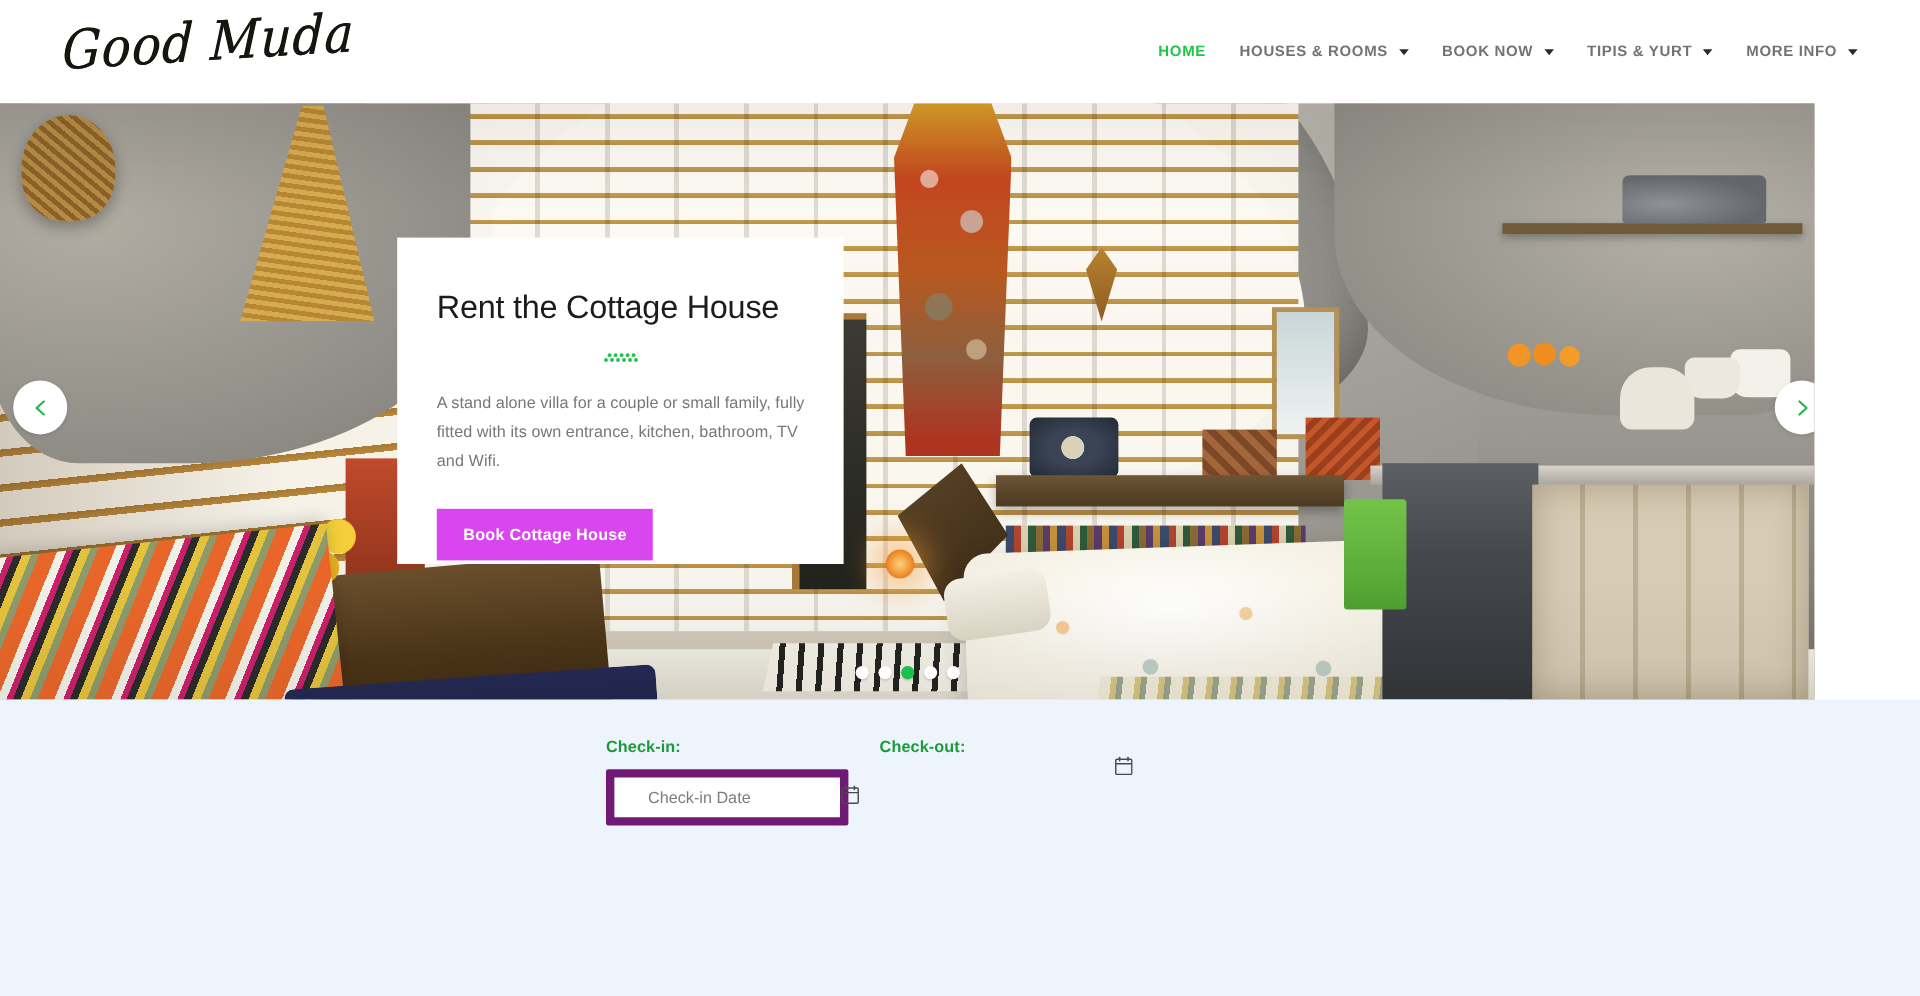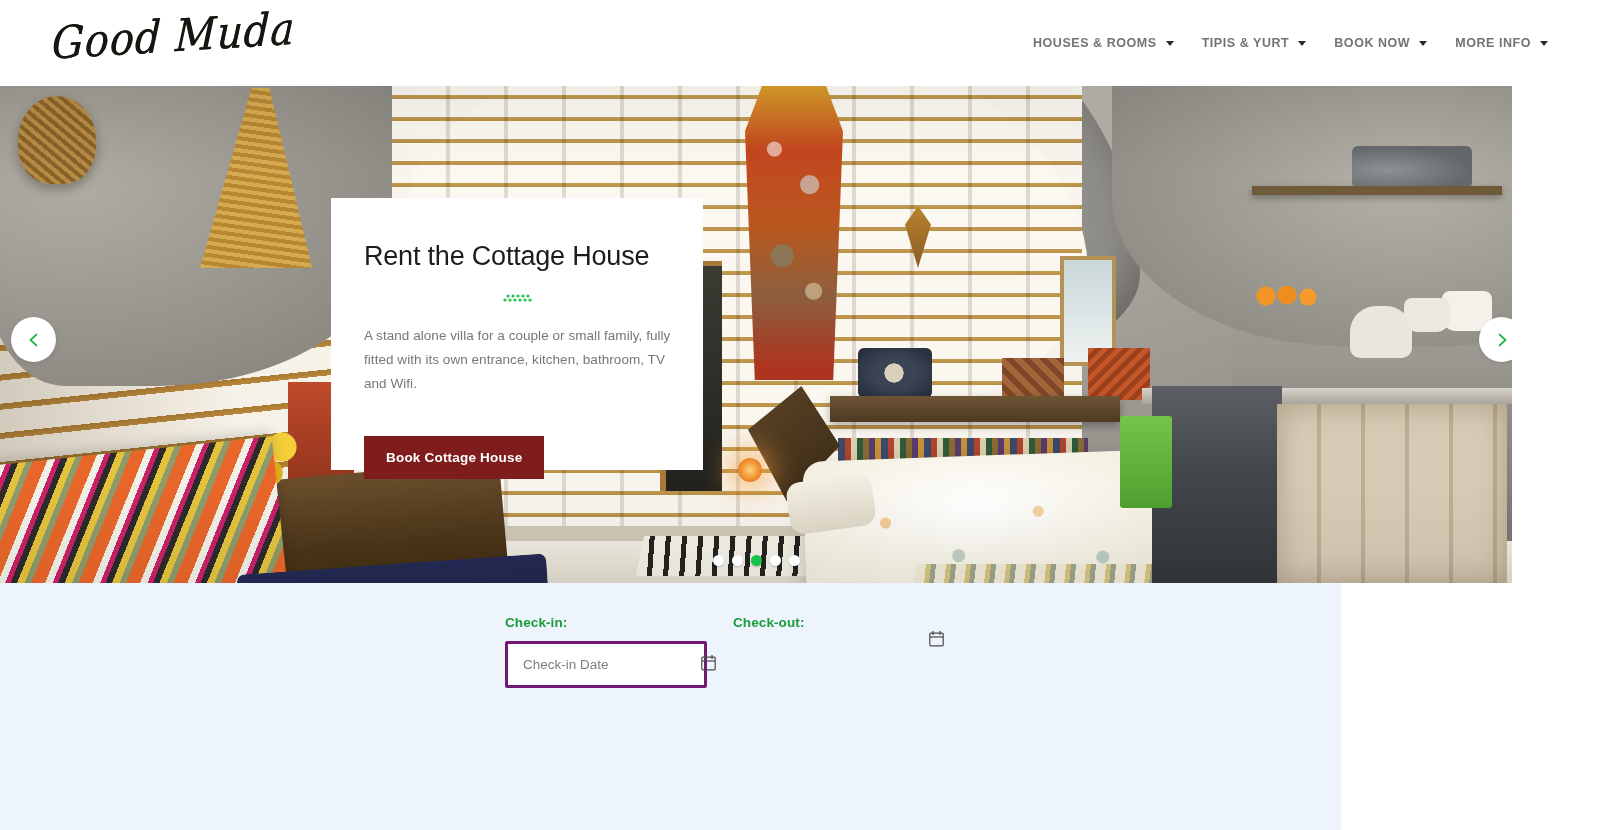--- a/index.html
+++ b/index.html
@@ -357,22 +357,22 @@
     margin:20px auto 0; width:34px; height:12px;
     display:flex; align-items:center; justify-content:center;
   }
   .dot-divider svg{ display:block; }
   .hero-desc{
     margin-top:20px; font-size:13.5px; color:#777777;
     line-height:24px; letter-spacing:.05px;
     font-family:"Liberation Sans", sans-serif;
   }
   .book-btn{
-    margin-top:40px; display:inline-block;
-    background:#7f1d1d; color:#ffffff;
+    margin-top:28px; display:inline-block;
+    background:#d946ef; color:#ffffff;
     font-size:13.5px; font-weight:700; letter-spacing:.2px;
     padding:14px 22px; border:none; cursor:pointer;
     font-family:"Liberation Sans", sans-serif;
   }
 
   
   .arrow{
     position:absolute; top:231px; width:45px; height:45px; border-radius:50%;
     background:#ffffff; z-index:14;
     display:flex; align-items:center; justify-content:center;
@@ -386,42 +386,42 @@
   .dots{
     position:absolute; left:0; right:0; bottom:17px;
     display:flex; justify-content:center; gap:8px; z-index:14;
   }
   .dot{ width:11px; height:11px; border-radius:50%; background:#ffffff; cursor:pointer;
         box-shadow:0 1px 2px rgba(0,0,0,.2); }
   .dot.active{ background:#16c24a; }
 
   
   .booking{
-    width:1341px; height:247px; background:#eef4fb;
+    width:1600px; height:247px; background:#eef4fb;
     position:relative;
   }
   .booking-inner{
     position:absolute; left:505px; top:32px;
     display:flex; align-items:flex-start; gap:0;
   }
   .field{ position:relative; }
   .field.checkin{ width:228px; }
   .field.checkout{ width:228px; margin-left:0; }
   .field.guests{ width:84px; }
   .field-label{
     display:block; font-size:13.5px; font-weight:700;
     color:#1a9c3c; letter-spacing:.1px; margin-bottom:11px;
     font-family:"Liberation Sans", sans-serif;
   }
   .field.guests .field-label{ margin-bottom:13px; }
   .input-wrap{ position:relative; }
   .text-input{
     width:202px; height:47px; background:#ffffff;
-    border:3px solid #701a75; border-radius:2px;
-    padding:0 34px 0 15px;
+    border:7px solid #701a75; border-radius:2px;
+    padding:0 34px 0 28px;
     font-size:13.5px; color:#b91c1c;
     font-family:"Liberation Sans", sans-serif;
     outline:none;
   }
   .text-input::placeholder{ color:#7d7d7d; }
   .cal-icon{
     position:absolute; right:17px; top:50%; transform:translateY(-50%);
     pointer-events:none;
   }
   .select-wrap{ position:relative; width:82px; }
@@ -449,33 +449,36 @@
 <body>
 
 <header class="site-header">
 
   <div class="logo">
     <span class="logo-text">Good Muda</span>
   </div>
 
   <nav class="main-nav">
 
+    <div class="nav-item active">
+      <span class="nav-label">HOME</span>
+    </div>
 
     <div class="nav-item">
       <span class="nav-label">HOUSES &amp; ROOMS</span>
       <span class="caret"></span>
     </div>
 
     <div class="nav-item">
+      <span class="nav-label">BOOK NOW</span>
+      <span class="caret"></span>
+    </div>
+
+    <div class="nav-item">
       <span class="nav-label">TIPIS &amp; YURT</span>
-      <span class="caret"></span>
-    </div>
-
-    <div class="nav-item">
-      <span class="nav-label">BOOK NOW</span>
       <span class="caret"></span>
     </div>
 
     <div class="nav-item">
       <span class="nav-label">MORE INFO</span>
       <span class="caret"></span>
     </div>
 
 
   </nav>

